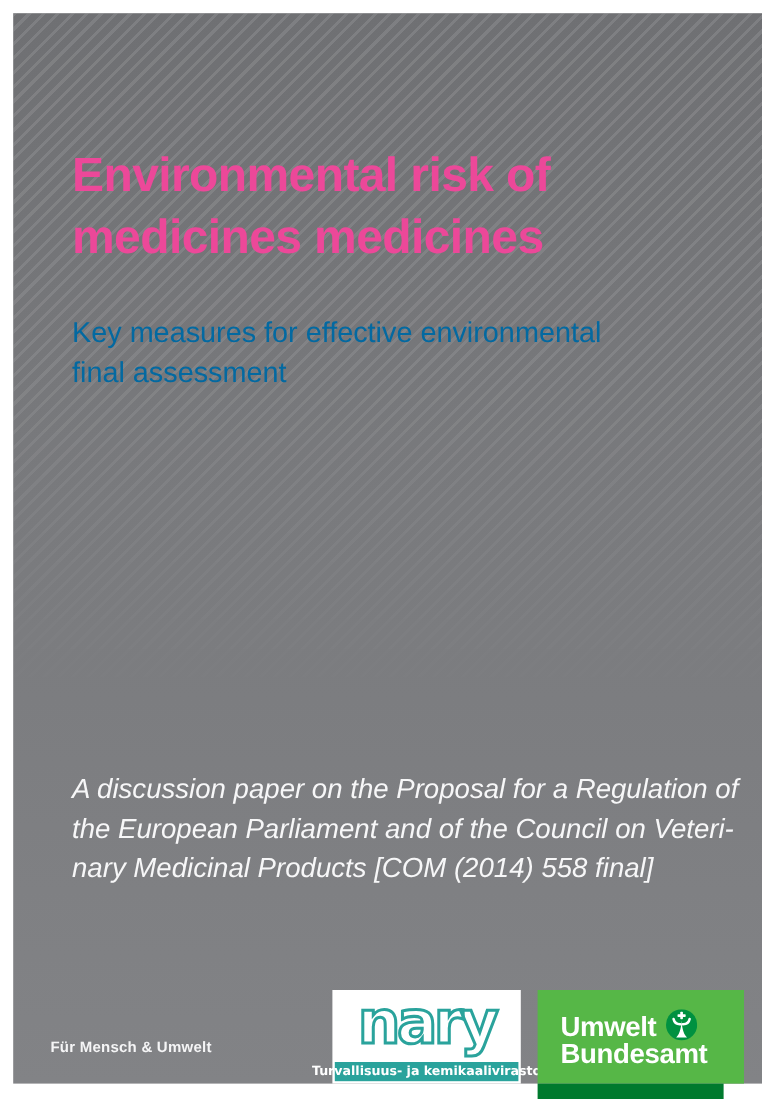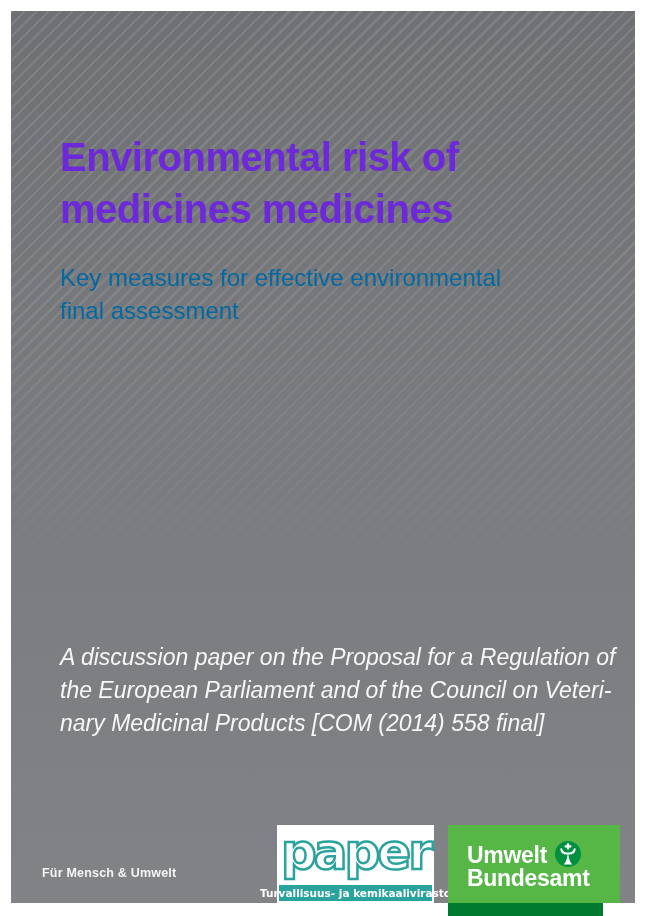--- a/index.html
+++ b/index.html
@@ -18,23 +18,23 @@
   }
   .panel .stripes{
     content:"";position:absolute;left:0;top:0;right:0;bottom:0;
     background:repeating-linear-gradient(135deg,
       rgba(255,255,255,0.11) 0px, rgba(255,255,255,0.11) 2.5px,
       rgba(255,255,255,0) 2.5px, rgba(255,255,255,0) 8.5px);
     -webkit-mask-image:linear-gradient(to bottom, rgba(0,0,0,1) 0%, rgba(0,0,0,0.85) 32%, rgba(0,0,0,0) 64%);
     mask-image:linear-gradient(to bottom, rgba(0,0,0,1) 0%, rgba(0,0,0,0.85) 32%, rgba(0,0,0,0) 64%);
   }
   .title{
-    position:absolute;left:60px;top:131px;margin:0;
+    position:absolute;left:60px;top:120px;margin:0;
     font-size:40px;font-weight:bold;line-height:52px;letter-spacing:-0.5px;
-    color:#6d28d9;
+    color:#ec4899;
   }
   .title span{display:block;white-space:nowrap;}
   .subtitle{
     position:absolute;left:60px;top:261px;margin:0;
     font-size:24px;font-weight:normal;line-height:33px;
     color:#0369a1;
   }
   .subtitle span{display:block;white-space:nowrap;}
   .description{
     position:absolute;left:60px;top:641px;margin:0;
@@ -106,21 +106,21 @@
 
   <div class="description">
     <span>A discussion paper on the Proposal for a Regulation of</span>
     <span>the European Parliament and of the Council on Veteri-</span>
     <span>nary Medicinal Products [COM (2014) 558 final]</span>
   </div>
 
   <div class="tagline">Für Mensch &amp; Umwelt</div>
 
   <div class="tukes">
-    <div class="tukes-word">paper</div>
+    <div class="tukes-word">nary</div>
     <div class="tukes-bar">Turvallisuus- ja kemikaalivirasto</div>
   </div>
 
   <div class="uba">
     <div class="uba-row">
       <span class="uba-line">Umwelt</span>
       <svg class="uba-icon" viewBox="0 0 26 26" xmlns="http://www.w3.org/2000/svg">
         <circle cx="13" cy="13" r="13" fill="#009140"></circle>
         <rect x="11.9" y="2.2" width="2.2" height="6.2" rx="0.6" fill="#ffffff"></rect>
         <rect x="9.6" y="4.2" width="6.8" height="2.2" rx="0.6" fill="#ffffff"></rect>

